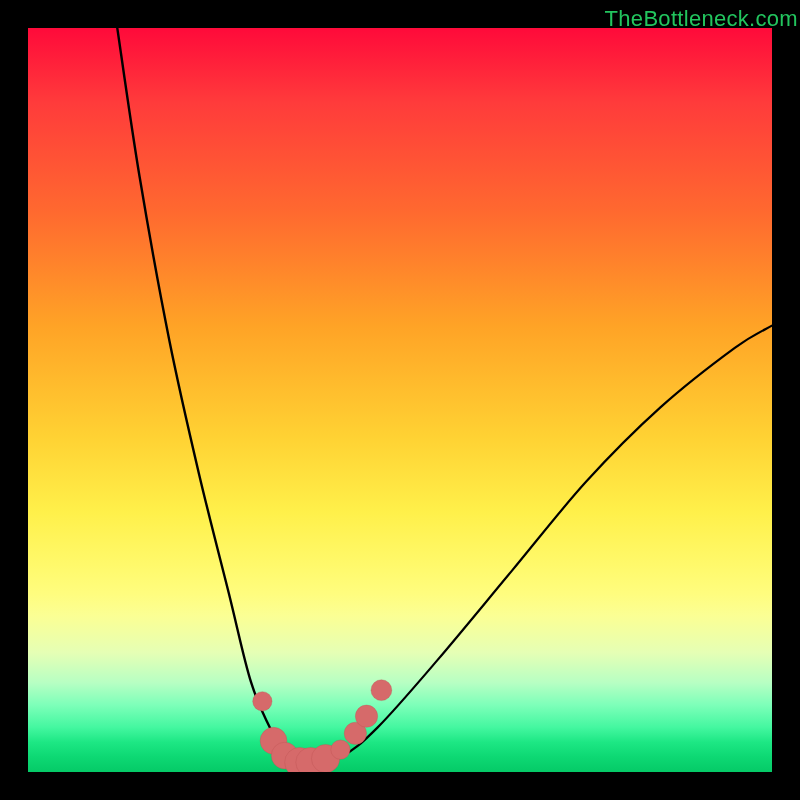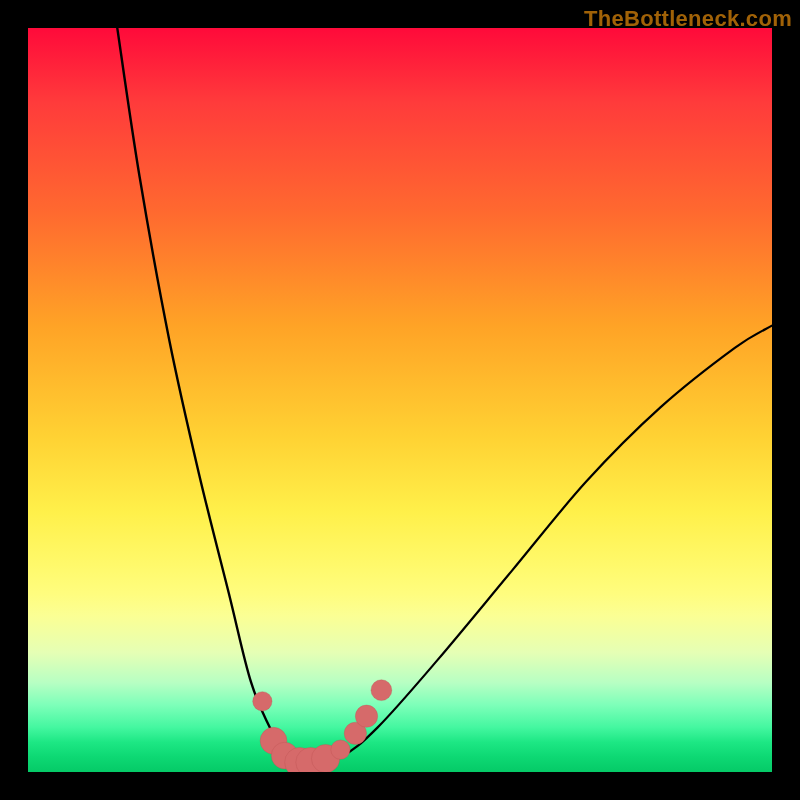--- a/index.html
+++ b/index.html
@@ -33,25 +33,25 @@
       #7dffb9 91%,
       #44f7a0 94%,
       #1de784 96%,
       #0dd873 98%,
       #05ca67 100%
     );
   }
   .watermark {
     position: absolute;
     top: 6px;
-    right: 8px;
-    color: #a16207;
+    right: 2px;
+    color: #22c55e;
     font-size: 22px;
     letter-spacing: 0.3px;
-    font-weight: 700;
+    font-weight: 400;
   }
   svg.curves, svg.dots {
     position: absolute;
     left: 0; top: 0;
     width: 744px; height: 744px;
     pointer-events: none;
   }
 </style>
 </head>
 <body>

